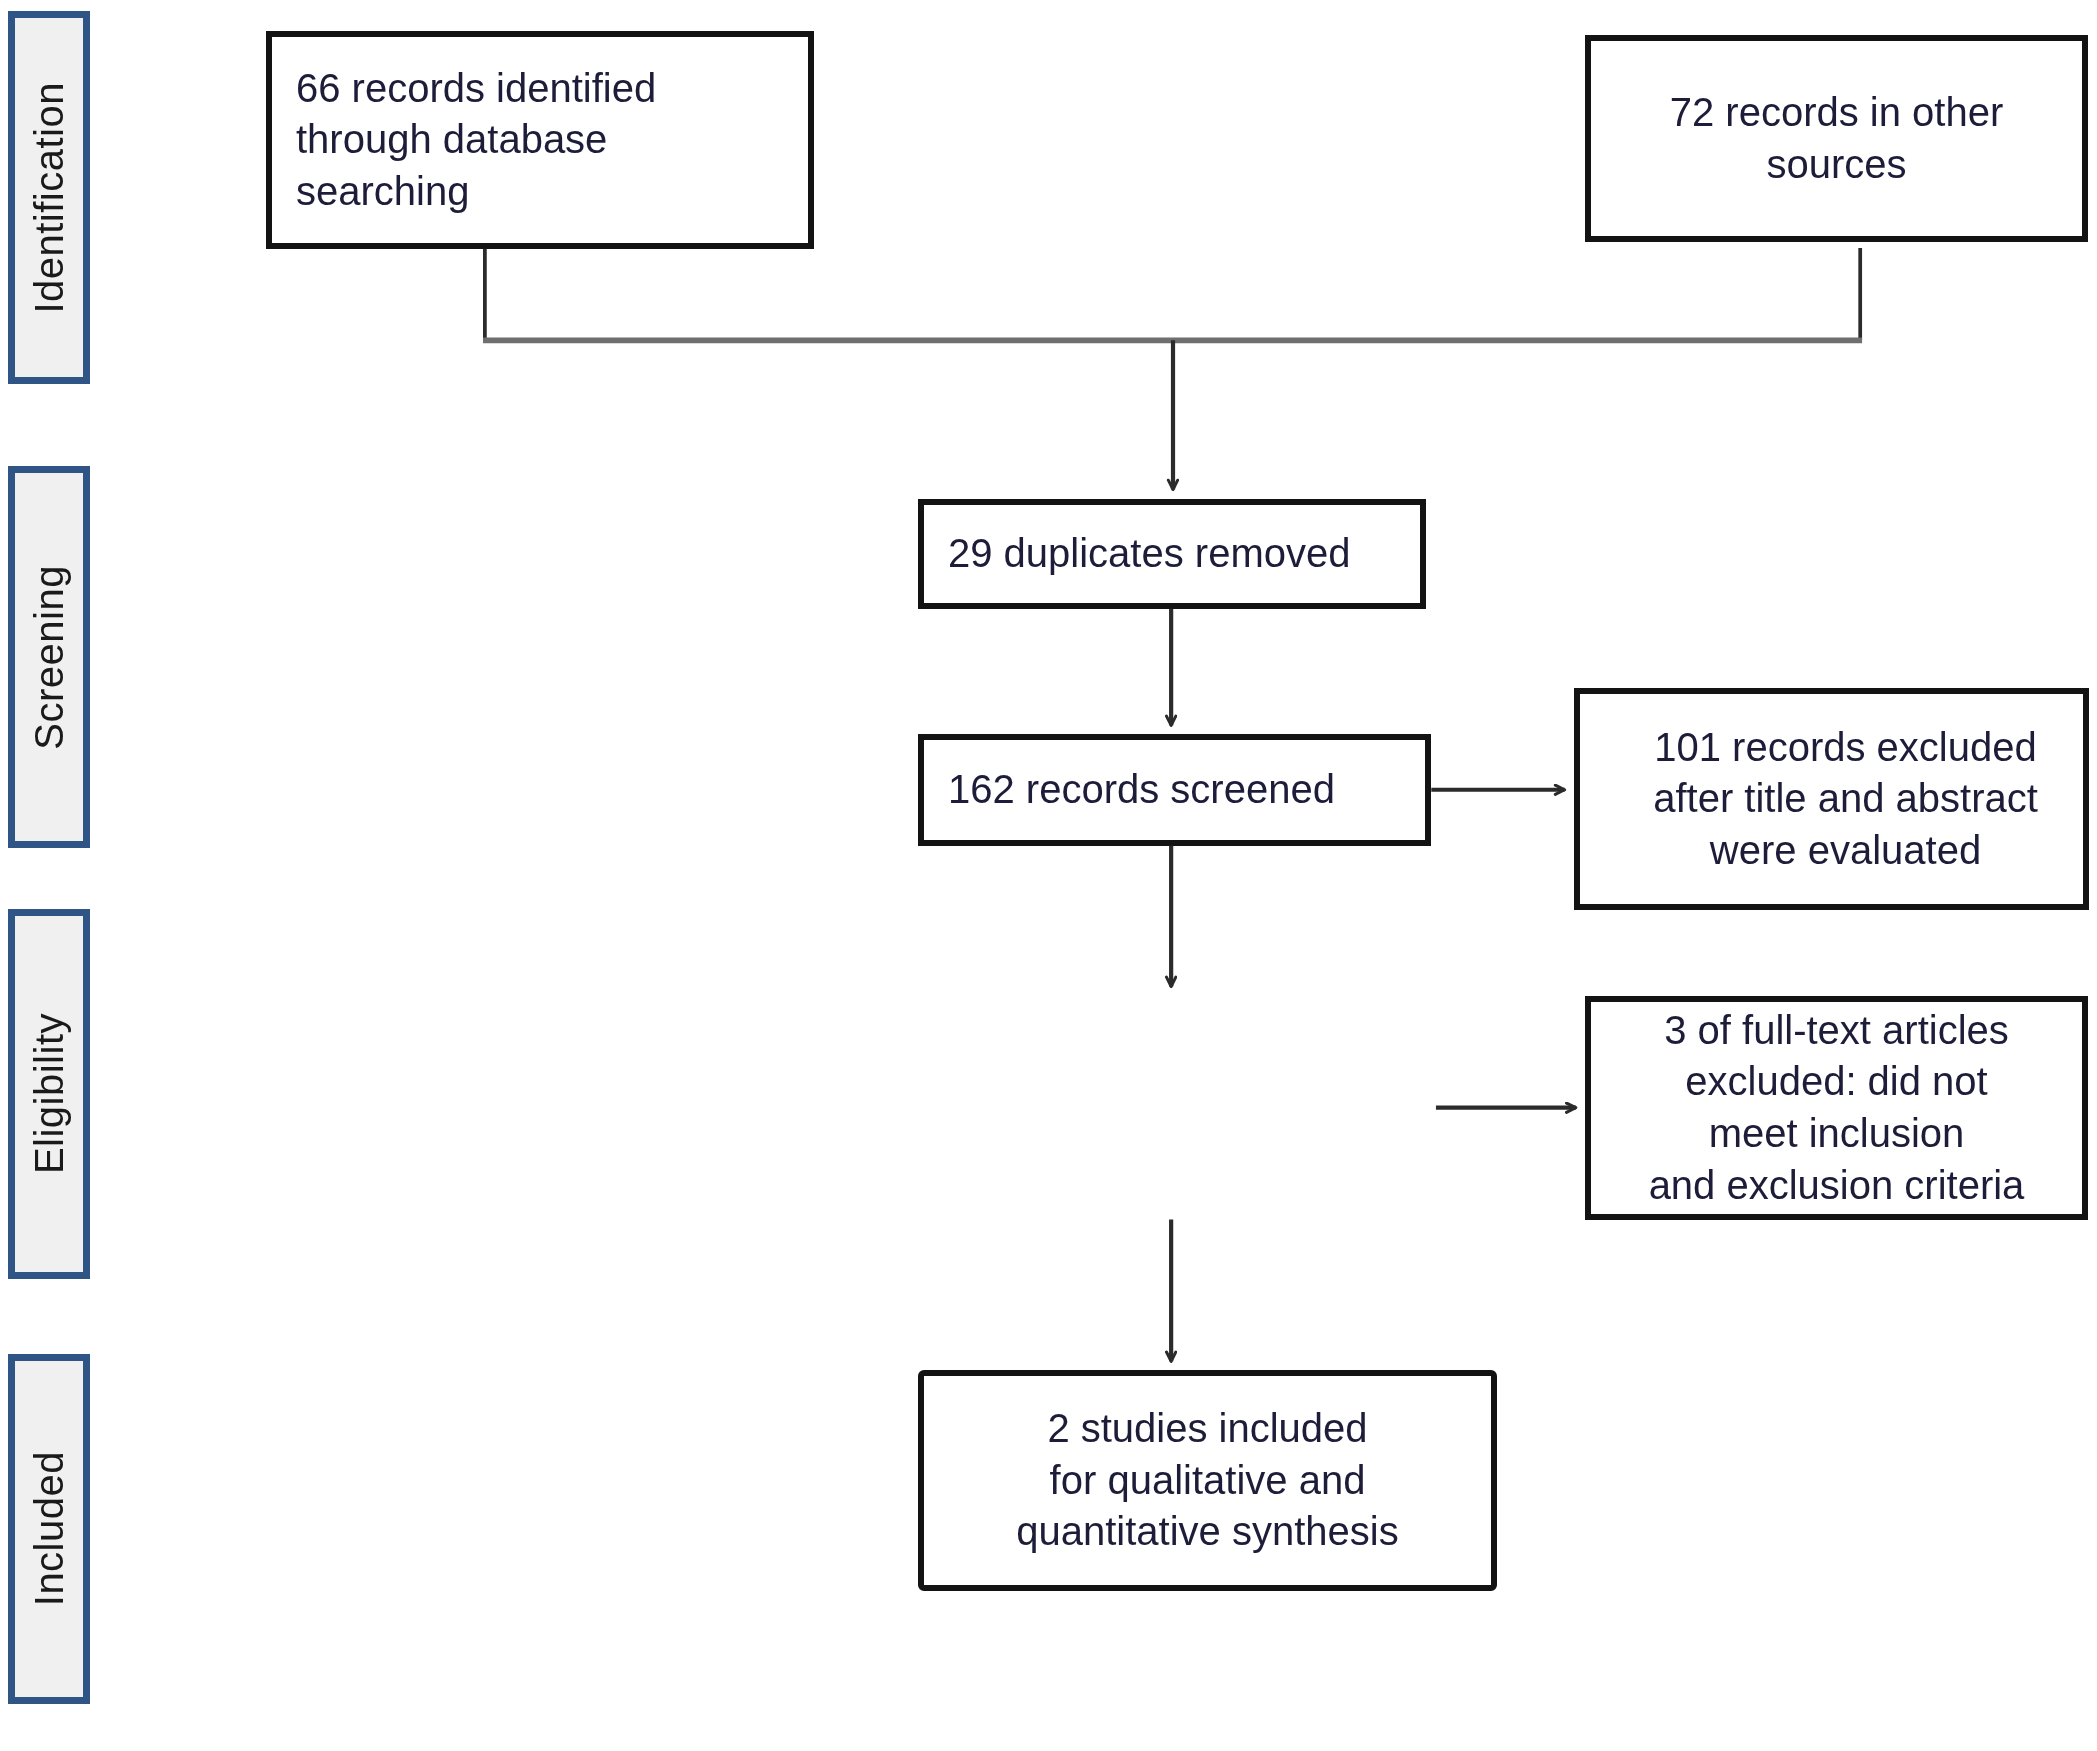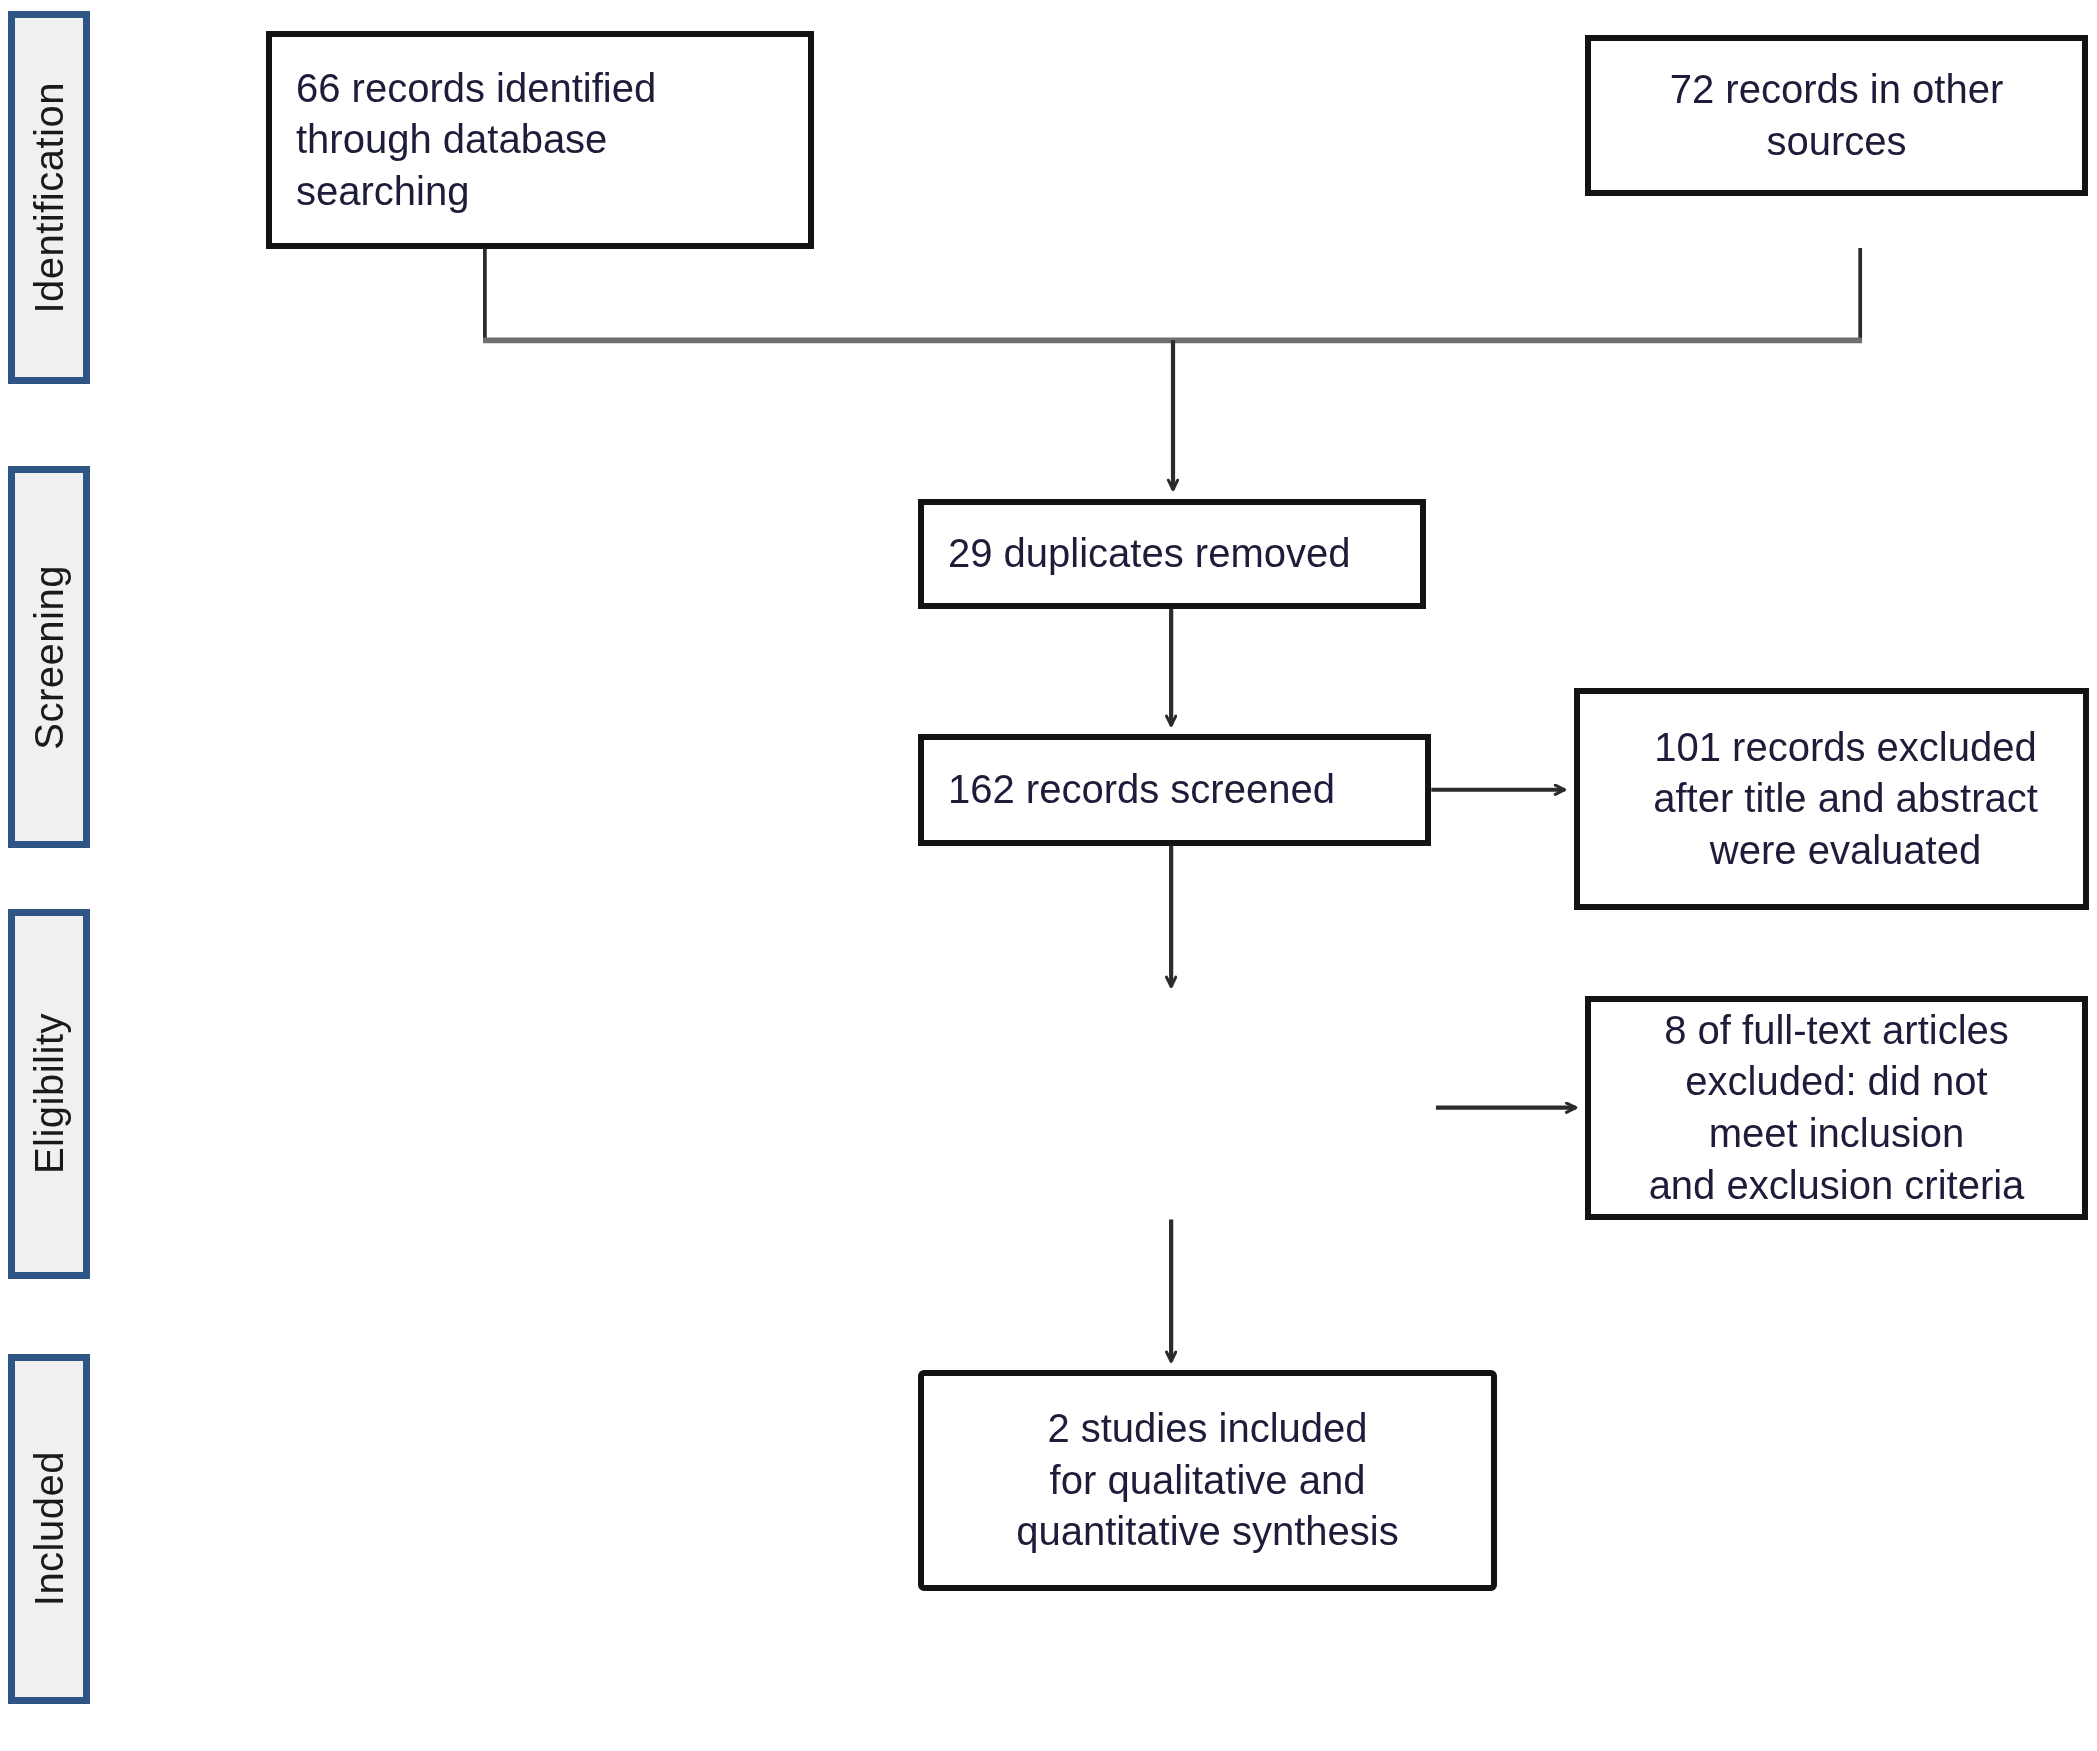--- a/index.html
+++ b/index.html
@@ -87,42 +87,42 @@
   <div class="stage-box" style="left:7.5px; top:1354px; width:82px; height:350px;">
     <span class="stage-label">Included</span>
   </div>
 
   <div class="flow-box align-left" style="left:266px; top:31px; width:548px; height:218px;">
     <span class="box-text">66 records identified
 through database
 searching</span>
   </div>
 
-  <div class="flow-box align-center" style="left:1585px; top:35px; width:503px; height:161px;justify-content:center;">
+  <div class="flow-box align-center" style="left:1585px; top:35px; width:503px; height:207px;justify-content:center;">
     <span class="box-text">72 records in other
 sources</span>
   </div>
 
   <div class="flow-box align-left" style="left:918px; top:499px; width:508px; height:110px;">
     <span class="box-text">29 duplicates removed</span>
   </div>
 
   <div class="flow-box align-left" style="left:918px; top:734px; width:513px; height:112px;">
     <span class="box-text">162 records screened</span>
   </div>
 
   <div class="flow-box align-center" style="left:1574px; top:688px; width:515px; height:222px;padding-left:28px;">
     <span class="box-text">101 records excluded
 after title and abstract
 were evaluated</span>
   </div>
 
 
   <div class="flow-box align-center" style="left:1585px; top:996px; width:503px; height:224px;">
-    <span class="box-text">8 of full-text articles
+    <span class="box-text">3 of full-text articles
 excluded: did not
 meet inclusion
 and exclusion criteria</span>
   </div>
 
   <div class="flow-box align-center" style="left:918px; top:1370px; width:579px; height:221px;border-radius:6px;">
     <span class="box-text">2 studies included
 for qualitative and
 quantitative synthesis</span>
   </div>

